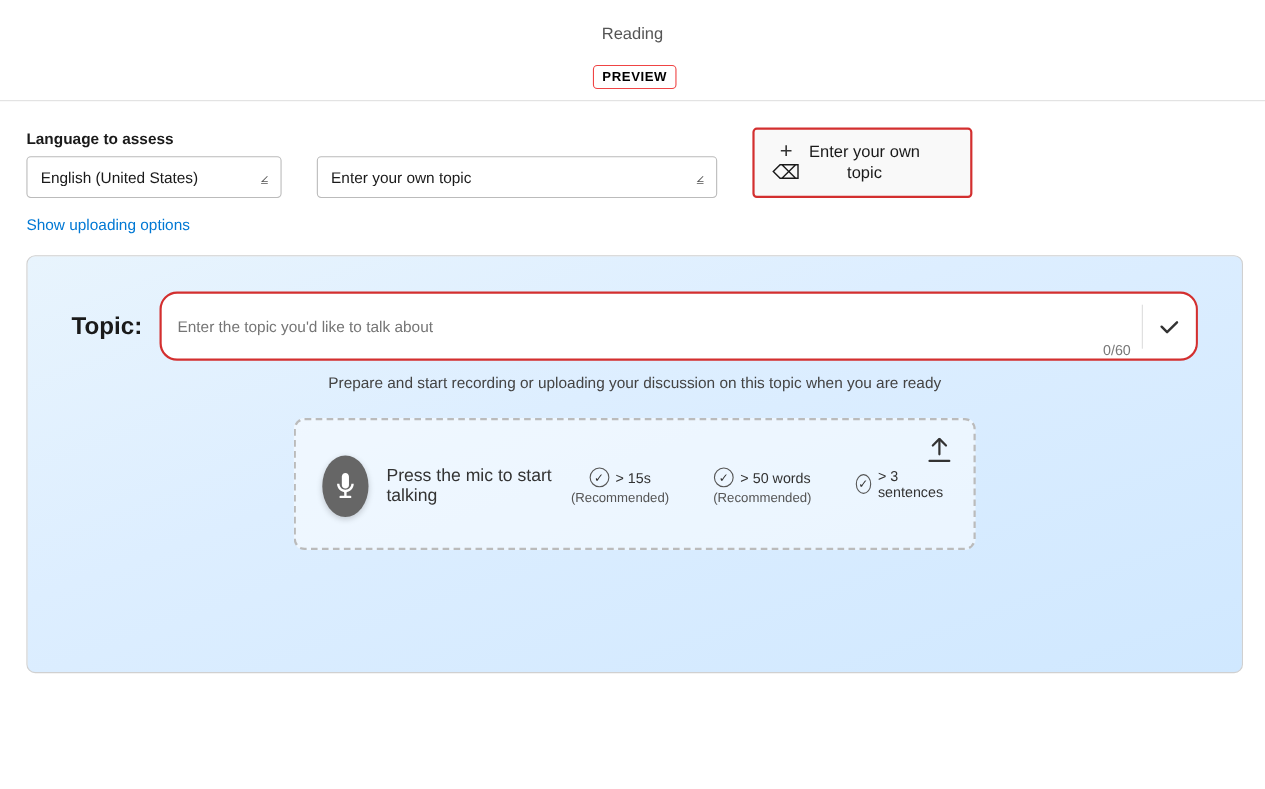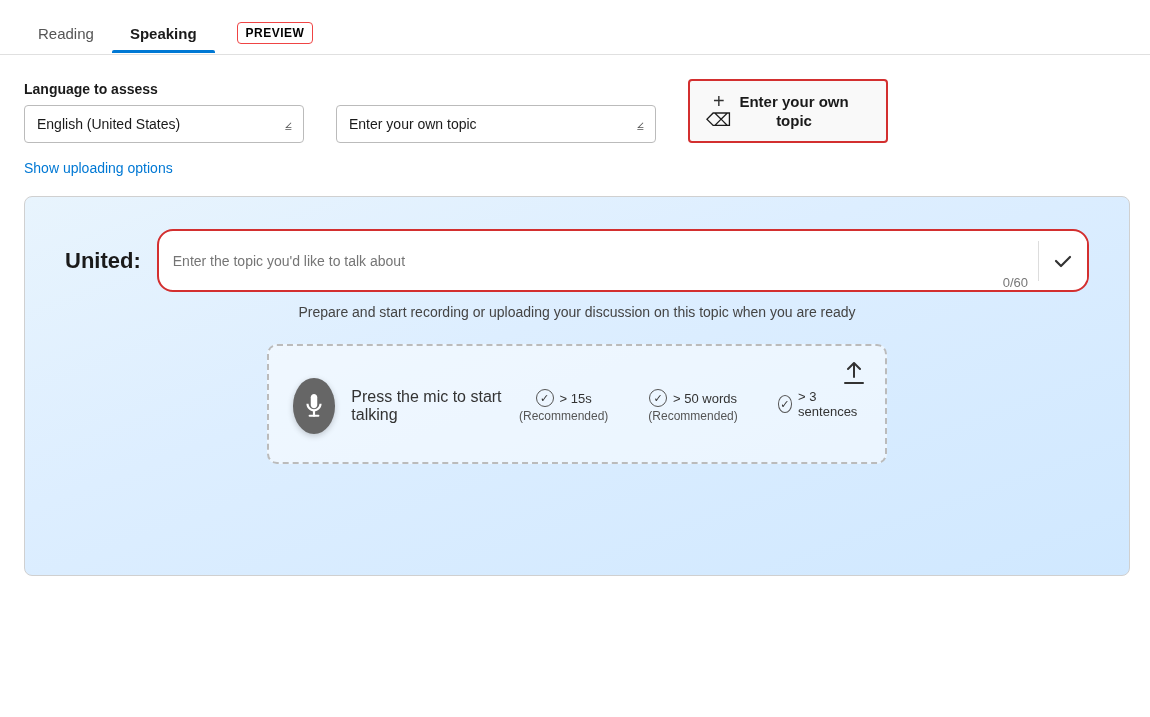--- a/index.html
+++ b/index.html
@@ -11,20 +11,21 @@
       min-height: 717px;
     }
 
     
     .tabs {
       display: flex;
       align-items: center;
       gap: 0;
       padding: 12px 20px 0 20px;
       border-bottom: 1px solid #e0e0e0;
+      flex-direction: column;
     }
     .tab {
       padding: 10px 18px;
       font-size: 15px;
       color: #555;
       cursor: pointer;
       position: relative;
       user-select: none;
     }
     .tab.active {
@@ -92,22 +93,22 @@
       cursor: pointer;
       outline: none;
     }
     .select-chevron {
       position: absolute;
       right: 12px;
       pointer-events: none;
       font-size: 12px;
       color: #555;
     }
-    .language-select select { width: 280px; }
-    .topic-select select { width: 320px; }
+    .language-select select { width: 232px; }
+    .topic-select select { width: 364px; }
 
     
     .enter-own-topic-btn {
       display: flex;
       align-items: center;
       gap: 8px;
       padding: 10px 16px;
       border: 2px solid #d32f2f;
       border-radius: 4px;
       background: #f9f9f9;
@@ -129,21 +130,21 @@
       font-size: 20px;
       line-height: 1;
       color: #333;
     }
     .cursor-hand {
       font-size: 18px;
       margin-top: -2px;
     }
     .enter-own-btn-text {
       font-size: 15px;
-      font-weight: 700;
+      font-weight: 400;
       line-height: 1.3;
     }
 
     
     .advanced-options-link {
       color: #0078d4;
       font-size: 14px;
       font-weight: 400;
       cursor: pointer;
       text-decoration: none;
@@ -294,23 +295,20 @@
       text-align: center;
     }
   </style>
 </head>
 <body>
 
 <div class="tabs">
   <div class="tab">
     <span>Reading</span>
   </div>
-  <div class="tab active">
-    <span>Speaking</span>
-  </div>
   <div class="tab">
     <span class="tab-preview">PREVIEW</span>
   </div>
 </div>
 
 <div class="main-content">
 
   
   <div class="form-row">
 
@@ -346,21 +344,21 @@
 
   </div>
 
   
   <a class="advanced-options-link">Show uploading options</a>
 
   
   <div class="card">
 
     <div class="topic-row">
-      <span class="topic-label">United:</span>
+      <span class="topic-label">Topic:</span>
       <div class="topic-input-wrapper">
         <input class="topic-input" type="text" placeholder="Enter the topic you'd like to talk about" style="">
         <span class="topic-char-count">0/60</span>
         <button class="topic-confirm-btn">
           <svg width="20" height="20" viewBox="0 0 20 20" fill="none" xmlns="http://www.w3.org/2000/svg">
             <polyline points="3,10 8,15 17,6" stroke="#333" stroke-width="2.2" stroke-linecap="round" stroke-linejoin="round"></polyline>
           </svg>
         </button>
       </div>
     </div>

